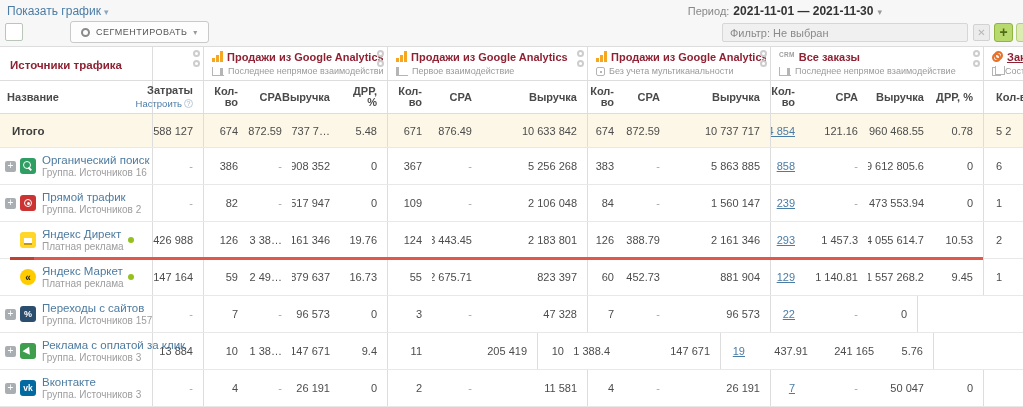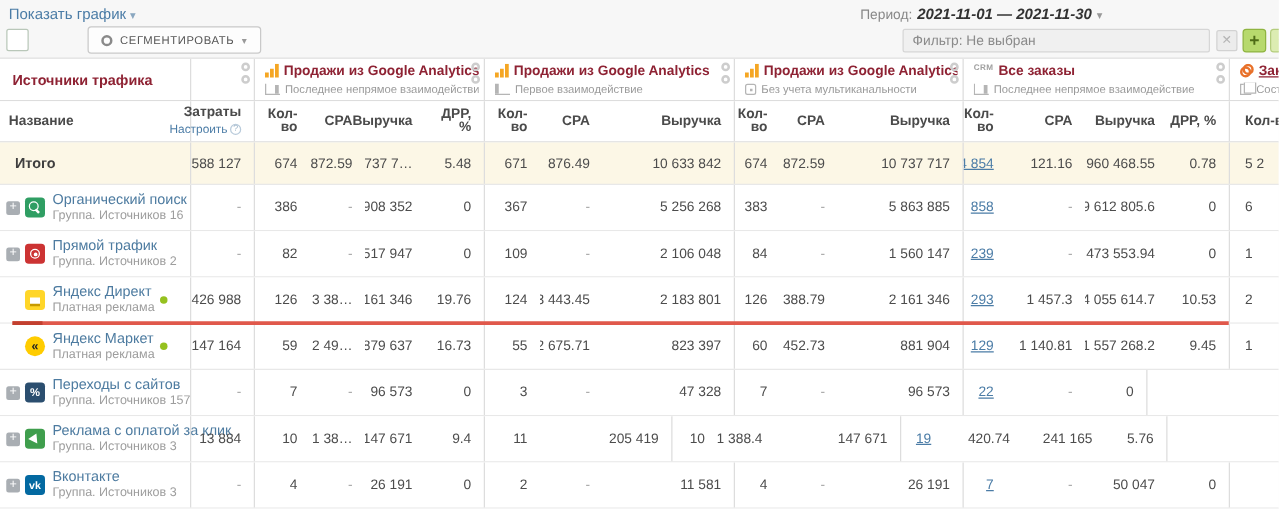--- a/index.html
+++ b/index.html
@@ -4,21 +4,21 @@
 <style>
   * { margin:0; padding:0; box-sizing:border-box; }
   html,body { width:1023px; height:407px; overflow:hidden; background:#f7f7f7;
     font-family:"Liberation Sans", sans-serif; color:#4a4a4a; }
 
   
   .bar1 { position:relative; height:20px; width:892px;text-align:right; }
   .show-chart { position:absolute; left:7px; top:4px; font-size:12px; color:#4b7ca6; cursor:pointer; }
   .show-chart .car { font-size:9px; color:#8aa7c0; margin-left:3px; }
   .period { position:absolute; right:10px; top:4px; font-size:11px; color:#888; }
-  .period b { color:#333; font-size:12px; margin-left:4px;font-style:italic; }
+  .period b { color:#333; font-size:12px; margin-left:4px; }
   .period .car { font-size:9px; color:#999; margin-left:4px; }
 
   .bar2 { position:relative; height:26px; width:1023px; }
   .excel-btn { position:absolute; left:5px; top:3px; width:18px; height:18px; background:#fff;
     border:1px solid #b9c7b9; border-radius:2px; padding:2px; cursor:pointer; }
   .excel-grid { width:100%; height:100%;
     background:linear-gradient(#3f9e4d 0 0) left/4px 100% no-repeat,
       repeating-linear-gradient(#cfe3cf 0 1px, transparent 1px 4px) 5px 0/8px 100% no-repeat; }
   .seg-btn { position:absolute; left:70px; top:1px; height:22px; padding:0 10px; background:#fdfdfd;
     border:1px solid #c9c9c9; border-radius:3px; font-size:9px; letter-spacing:.5px; color:#555;
@@ -443,21 +443,21 @@
         <div class="cell num c4">147 671</div>
         <div class="cell num c5">9.4</div>
         <div class="cell num c6 sep">11</div>
         <div class="cell num c8">205 419</div>
         <div class="cell num c9 sep">10</div>
         <div class="cell num c10">1 388.4</div>
         <div class="cell num c11">147 671</div>
         <div class="cell num c12 sep">
           <div class="numlink">19</div>
         </div>
-        <div class="cell num c13">420.74</div>
+        <div class="cell num c13">437.91</div>
         <div class="cell num c14">241 165</div>
         <div class="cell num c15">5.76</div>
         <div class="cell num c16 cut sep"></div>
       </div>
       <div class="trow brow">
         <div class="cell c0 namecell">
           <div class="expand">+</div>
           <div class="srcico ico-vk">vk</div>
           <div class="ntext">
             <div class="nname">Вконтакте</div>

